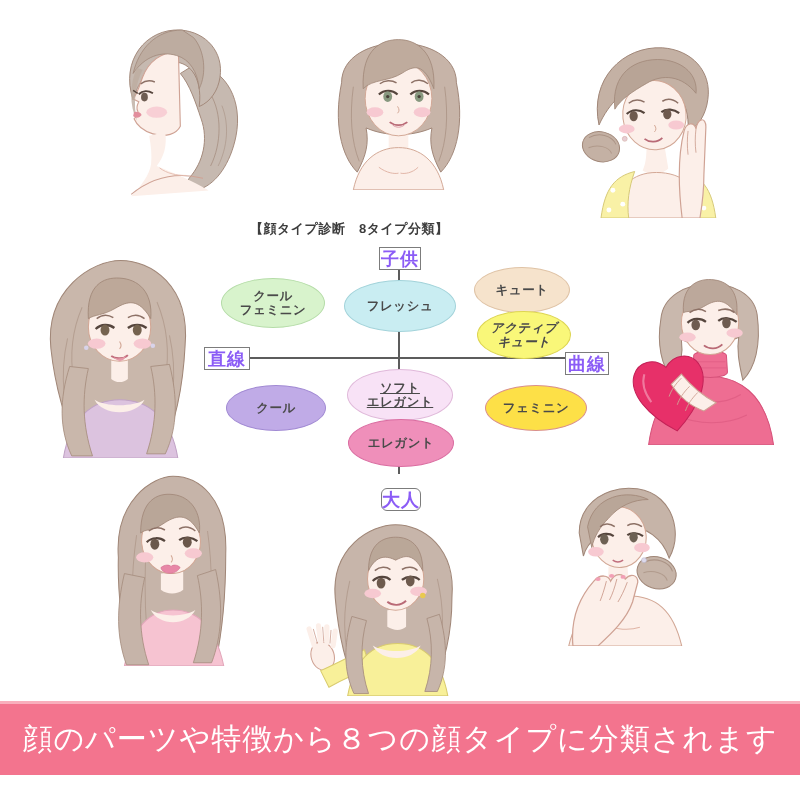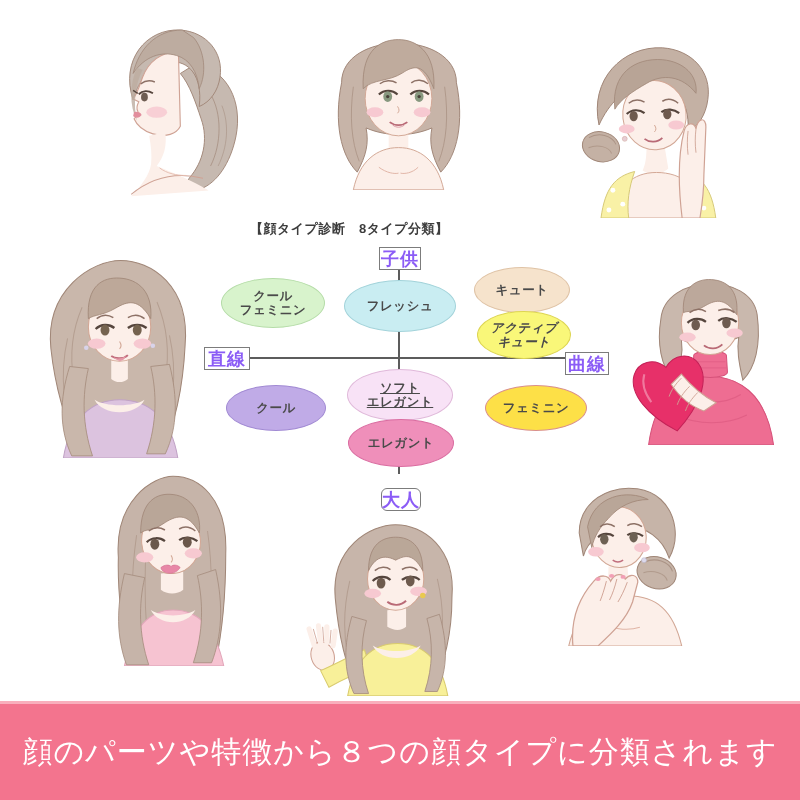--- a/index.html
+++ b/index.html
@@ -43,21 +43,21 @@
   #el-cool-casual  { left:221px; top:278px; width:102px; height:48px; }
   #el-fresh        { left:344px; top:280px; width:110px; height:50px; }
   #el-cute         { left:474px; top:267px; width:94px;  height:44px; }
   #el-active-cute  { left:477px; top:311px; width:92px;  height:46px; }
   #el-cool         { left:226px; top:385px; width:98px;  height:44px; }
   #el-soft-elegant { left:347px; top:369px; width:104px; height:50px; }
   #el-feminine     { left:485px; top:385px; width:100px; height:44px; }
   #el-elegant      { left:348px; top:419px; width:104px; height:46px; }
 
   .banner {
-    position:absolute; left:0; top:701px; width:800px; height:99px;
+    position:absolute; left:0; top:701px; width:800px; height:74px;
     border-top:3px solid; display:flex; align-items:center; justify-content:center;
     z-index:5; box-sizing:border-box;
   }
   .banner-text { color:#ffffff; font-size:30px; letter-spacing:1px; font-weight:500; white-space:nowrap; }
 </style>
 </head>
 <body>
 
 <svg id="p1" class="portrait" viewBox="0 0 180 195" aria-label="side-profile-ponytail-woman">
   <g>

